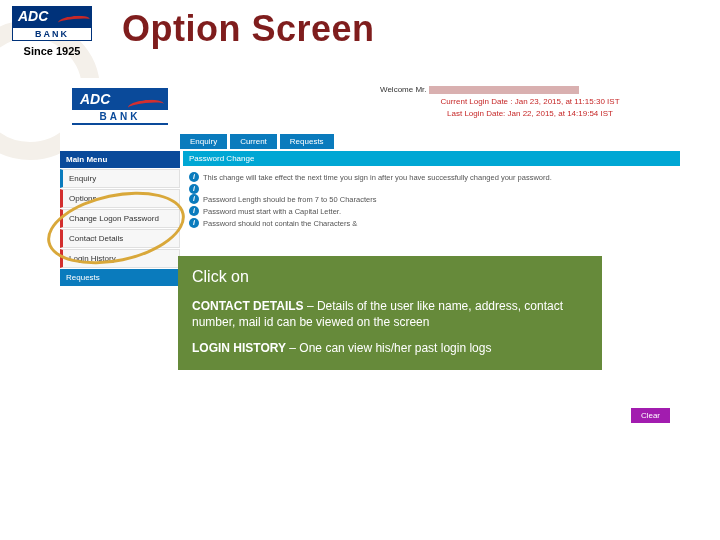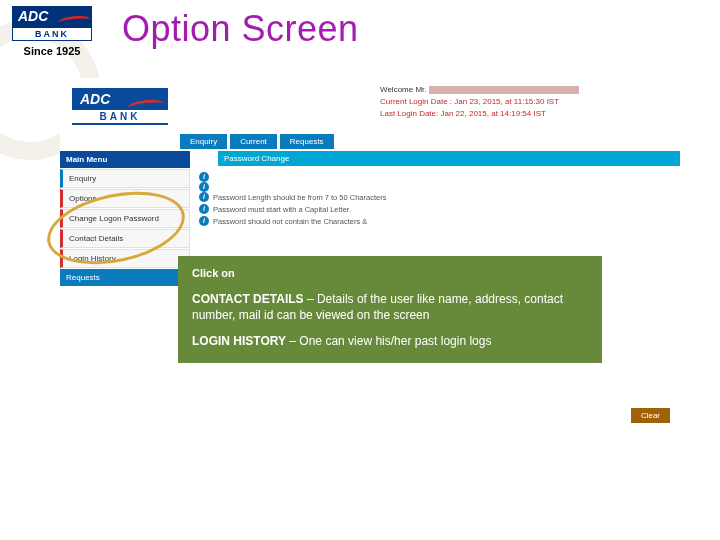--- a/index.html
+++ b/index.html
@@ -7,61 +7,61 @@
   
   .slide-bg-shape { position: absolute; left: -40px; top: 20px; width: 140px; height: 140px; border: 18px solid #f4f0ea; border-radius: 50%; z-index: 0; }
   
   .header-row { position: relative; z-index: 2; display: flex; align-items: flex-start; padding: 6px 0 0 0; }
   .logo-col { width: 104px; text-align: center; }
   .logo-box { margin: 0 auto; width: 80px; }
   .logo-top { background: #00327a; color: #fff; font-weight: bold; font-style: italic; font-size: 14px; padding: 2px 0 0 6px; position: relative; height: 22px; text-align: left; }
   .logo-top .swoosh { position: absolute; right: 2px; top: 10px; width: 32px; height: 10px; border-top: 3px solid #c62828; border-radius: 50% 50% 0 0; transform: rotate(-6deg); }
   .logo-bottom { background: #fff; border: 1px solid #00327a; border-top: none; text-align: center; font-size: 9px; font-weight: bold; letter-spacing: 2px; color: #00327a; padding: 1px 0; }
   .since { font-size: 11px; font-weight: bold; margin-top: 4px; }
-  .title { font-size: 36px; color: #a21caf; padding-left: 18px; padding-top: 2px; letter-spacing: 0.5px; }
+  .title { font-size: 36px; color: #7f1d1d; padding-left: 18px; padding-top: 2px; letter-spacing: 0.5px; font-weight: bold; }
   
   .screenshot { position: absolute; left: 60px; top: 78px; width: 620px; height: 300px; background: #fff; font-size: 8px; color: #444; }
   .ss-head { display: flex; height: 56px; }
   .ss-logo { width: 120px; display: flex; align-items: center; justify-content: center; }
   .ss-logo-inner { width: 96px; }
   .ss-logo-top { background: #0a4a9a; color: #fff; font-style: italic; font-weight: bold; font-size: 14px; padding: 3px 0 3px 8px; position: relative; }
   .ss-logo-top .swoosh2 { position: absolute; right: 4px; top: 12px; width: 36px; height: 12px; border-top: 3px solid #d32f2f; border-radius: 50%; transform: rotate(-6deg); }
   .ss-logo-bot { text-align: center; font-size: 10px; font-weight: bold; letter-spacing: 3px; color: #0a4a9a; border-bottom: 2px solid #0a4a9a; padding: 1px 0; }
   .ss-welcome { flex: 1; padding: 6px 0 0 200px; font-size: 8px; line-height: 1.5; }
   .ss-welcome .wline { color: #333; }
-  .ss-welcome .red { color: #c62828; }
+  .ss-welcome .red { color: #c62828; text-align: center; }
   .ss-welcome .mask { background: #d9b0b0; display: inline-block; height: 8px; width: 150px; vertical-align: middle; }
   
   .ss-nav { margin-left: 120px; display: flex; gap: 3px; font-size: 8px; }
   .ss-nav-tab { background: #0a7bbd; color: #fff; padding: 3px 10px; }
   
   .ss-body { display: flex; margin-top: 2px; }
-  .ss-side { width: 130px; }
+  .ss-side { width: 120px; }
   .ss-side-h { background: #0a4a9a; color: #fff; font-size: 8px; padding: 4px 6px; font-weight: bold; }
   .ss-side-item { background: #f7f7f7; border: 1px solid #e0e0e0; border-left: 3px solid #d32f2f; padding: 4px 6px; font-size: 8px; color: #333; margin-top: 1px; }
   .ss-side-item.enq { border-left-color: #0a7bbd; }
   .ss-side-h2 { background: #0a7bbd; color: #fff; font-size: 8px; padding: 4px 6px; margin-top: 1px; }
   
   .ss-main { flex: 1; margin-left: 3px; }
-  .ss-bar { background: #00a7d4; color: #fff; font-size: 8px; padding: 3px 6px; margin-left: 25px; }
+  .ss-bar { background: #00a7d4; color: #fff; font-size: 8px; padding: 3px 6px; }
   .ss-rules { padding: 6px 6px; font-size: 7.5px; color: #555; line-height: 1.6; }
   .ss-rules .r { display: flex; gap: 4px; align-items: flex-start; }
   .ss-rules .info { width: 10px; height: 10px; border-radius: 50%; background: #0a7bbd; color: #fff; font-size: 7px; text-align: center; line-height: 10px; flex-shrink: 0; font-style: italic; font-weight: bold; }
   
   .highlight-ellipse { position: absolute; left: 46px; top: 194px; width: 140px; height: 68px; border: 3px solid #d9a83a; border-radius: 50%; transform: rotate(-12deg); z-index: 5; pointer-events: none; }
   
   .callout { position: absolute; left: 178px; top: 256px; width: 424px; background: #668a3a; color: #fff; padding: 10px 14px 14px 14px; font-size: 13px; line-height: 1.35; z-index: 6; }
   .callout .sec { margin-top: 10px; }
   .callout .sec:first-child { margin-top: 0; }
-  .callout .lead { font-weight: bold; font-size: 11px; }
+  .callout .lead { font-weight: normal; font-size: 16px; }
   .callout .lbl { font-weight: bold; }
   .callout .sm { font-size: 12px; }
   
   .clear-btn { position: absolute; right: 10px; top: 330px; z-index: 4; }
-  .clear-btn span { display: inline-block; background: #a16207; color: #fff; font-size: 8px; padding: 3px 10px; }
+  .clear-btn span { display: inline-block; background: #a21caf; color: #fff; font-size: 8px; padding: 3px 10px; }
 </style>
 </head>
 <body>
 
 <div class="slide-bg-shape"></div>
 
 <div class="header-row">
   <div class="logo-col">
     <div class="logo-box">
       <div class="logo-top">
@@ -110,20 +110,21 @@
       <div class="ss-side-item">Change Logon Password</div>
       <div class="ss-side-item">Contact Details</div>
       <div class="ss-side-item">Login History</div>
       <div class="ss-side-h2">Requests</div>
     </div>
     <div class="ss-main">
       <div class="ss-bar">Password Change</div>
       <div class="ss-rules">
         <div class="r">
             <span class="info">i</span>
+            <span>This change will take effect the next time you sign in after you have successfully changed your password.</span>
           </div>
         <div class="r">
             <span class="info">i</span>
           </div>
         <div class="r">
             <span class="info">i</span>
             <span>Password Length should be from 7 to 50 Characters</span>
           </div>
         <div class="r">
             <span class="info">i</span>

